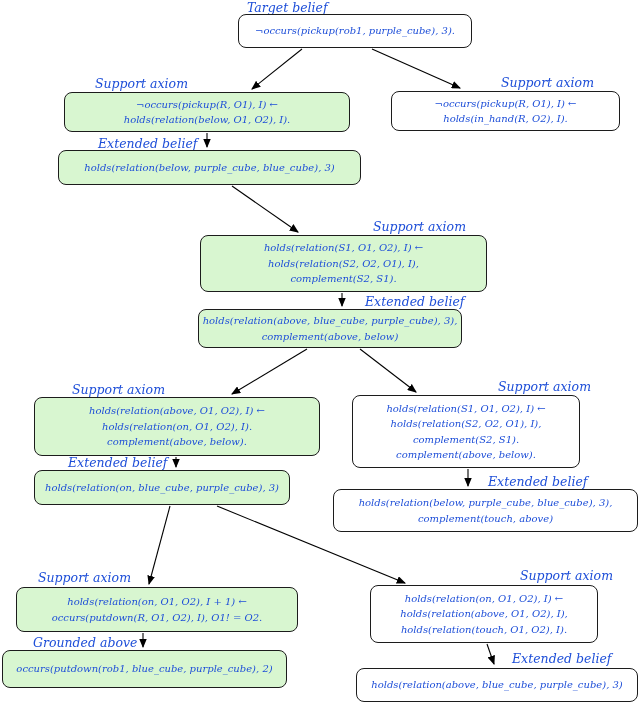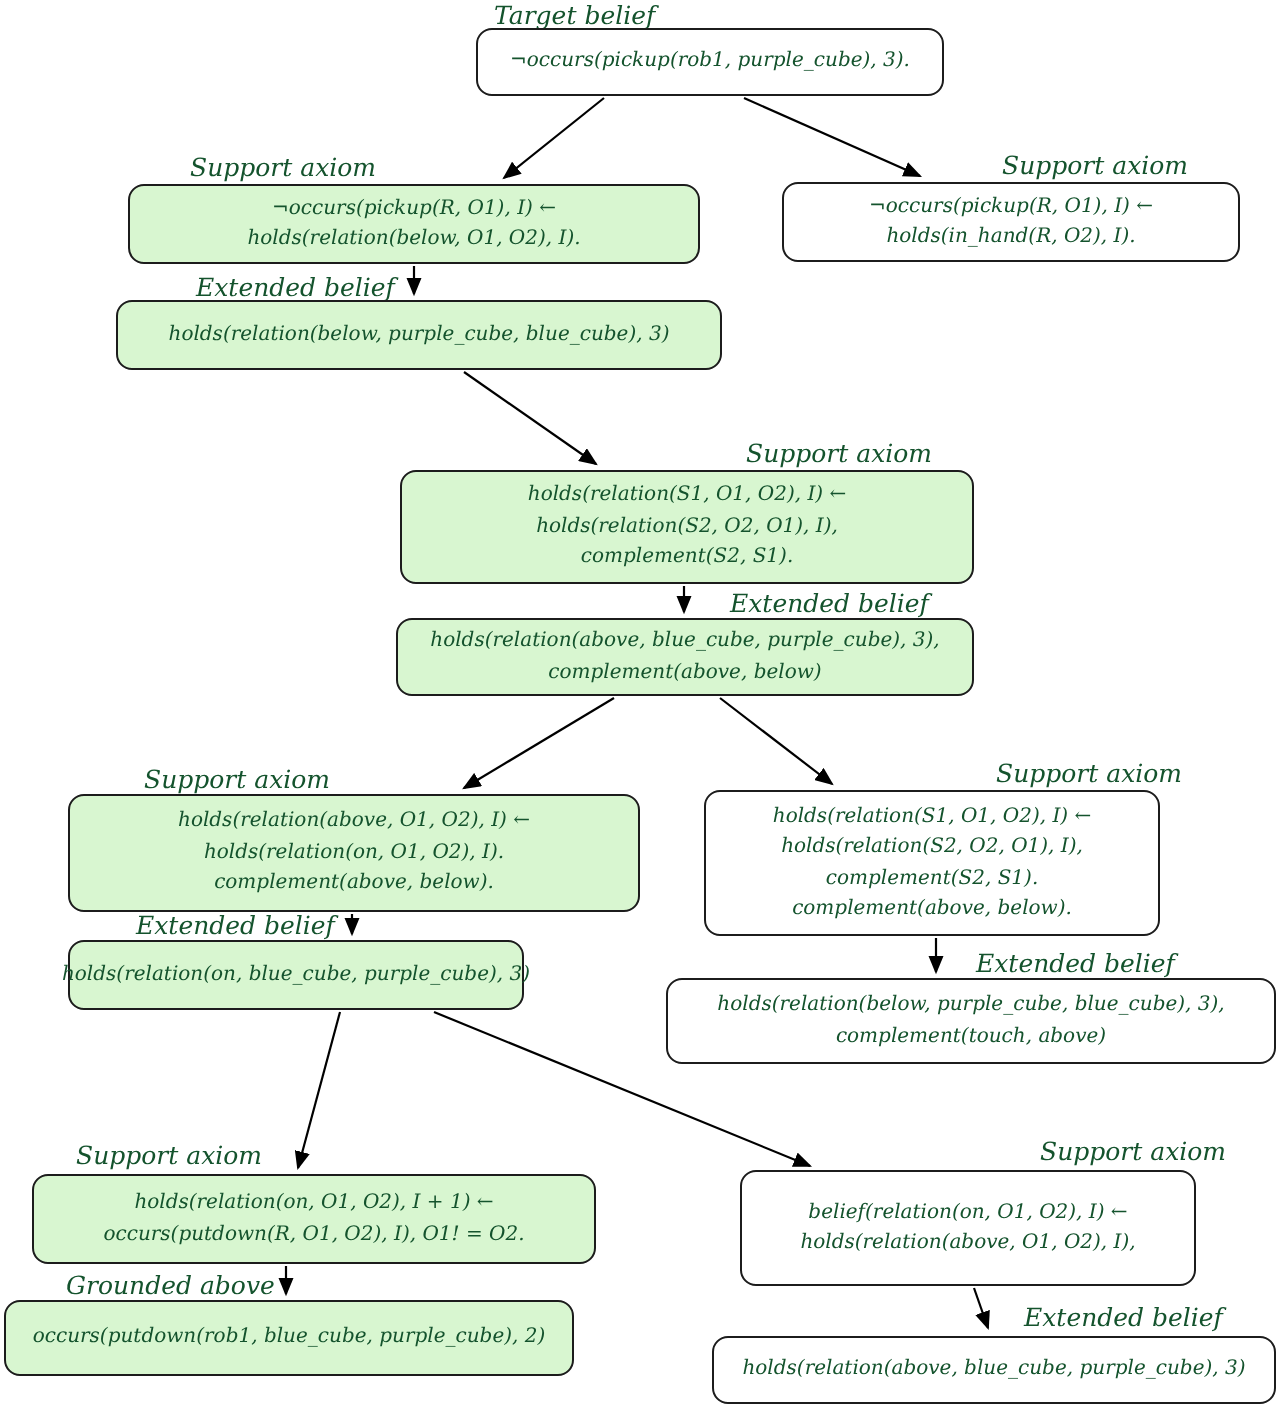--- a/index.html
+++ b/index.html
@@ -1,18 +1,18 @@
 <!DOCTYPE html>
 <html><head>
 <meta charset="utf-8">
 <style>
   html,body{margin:0;padding:0;background:#ffffff;}
   .canvas{
     position:relative;width:640px;height:704px;background:#ffffff;
-    font-family:"DejaVu Serif", serif;font-style:italic;color:#14532d;
+    font-family:"DejaVu Serif", serif;font-style:italic;color:#1d4ed8;
     overflow:hidden;
   }
   .node{
     position:absolute;box-sizing:border-box;
     border:1.4px solid #1c1c1c;border-radius:8px;background:#ffffff;
     display:flex;flex-direction:column;justify-content:center;align-items:center;
     font-size:10px;line-height:15.5px;text-align:center;white-space:nowrap;
   }
   .green{background:#d8f6d0;}
   .nlabel{
@@ -71,61 +71,62 @@
   </div>
 
   <div class="nlabel" style="left:373px;top:220px">Support axiom</div>
   <div class="node green" style="left: 200px; top: 235px; width: 287px; height: 57px; border-color: rgb(28, 28, 28); background: rgb(216, 246, 208);">
     <div>holds(relation(S1, O1, O2), I)  ←</div>
     <div>holds(relation(S2, O2, O1), I),</div>
     <div>complement(S2, S1).</div>
   </div>
 
   <div class="nlabel" style="left:365px;top:295px">Extended belief</div>
-  <div class="node green" style="left: 198px; top: 309px; width: 289px; height: 39px; border-color: rgb(28, 28, 28); background: rgb(216, 246, 208);">
+  <div class="node green" style="left: 198px; top: 309px; width: 264px; height: 39px; border-color: rgb(28, 28, 28); background: rgb(216, 246, 208);">
     <div>holds(relation(above, blue_cube, purple_cube), 3),</div>
     <div>complement(above, below)</div>
   </div>
 
   <div class="nlabel" style="left:72px;top:383px">Support axiom</div>
   <div class="node green" style="left: 34px; top: 397px; width: 286px; height: 59px; border-color: rgb(28, 28, 28); background: rgb(216, 246, 208);">
     <div>holds(relation(above, O1, O2), I)  ←</div>
     <div>holds(relation(on, O1, O2), I).</div>
     <div>complement(above, below).</div>
   </div>
 
   <div class="nlabel" style="left:498px;top:380px">Support axiom</div>
   <div class="node" style="left: 352px; top: 395px; width: 228px; height: 73px; border-color: rgb(28, 28, 28); background: rgb(255, 255, 255);">
     <div>holds(relation(S1, O1, O2), I) ←</div>
     <div>holds(relation(S2, O2, O1), I),</div>
     <div>complement(S2, S1).</div>
     <div>complement(above, below).</div>
   </div>
 
   <div class="nlabel" style="left:68px;top:456px">Extended belief</div>
-  <div class="node green" style="left: 34px; top: 470px; width: 228px; height: 35px; border-color: rgb(28, 28, 28); background: rgb(216, 246, 208);">
+  <div class="node green" style="left: 34px; top: 470px; width: 256px; height: 35px; border-color: rgb(28, 28, 28); background: rgb(216, 246, 208);">
     <div>holds(relation(on, blue_cube, purple_cube), 3)</div>
   </div>
 
   <div class="nlabel" style="left:488px;top:475px">Extended belief</div>
   <div class="node" style="left: 333px; top: 489px; width: 305px; height: 43px; border-color: rgb(28, 28, 28); background: rgb(255, 255, 255);">
     <div>holds(relation(below, purple_cube, blue_cube), 3),</div>
     <div>complement(touch, above)</div>
   </div>
 
   <div class="nlabel" style="left:38px;top:571px">Support axiom</div>
   <div class="node green" style="left: 16px; top: 587px; width: 282px; height: 45px; border-color: rgb(28, 28, 28); background: rgb(216, 246, 208);">
     <div>holds(relation(on, O1, O2), I + 1)  ←</div>
     <div>occurs(putdown(R, O1, O2), I), O1! = O2.</div>
   </div>
 
   <div class="nlabel" style="left:520px;top:569px">Support axiom</div>
   <div class="node" style="left: 370px; top: 585px; width: 228px; height: 58px; border-color: rgb(28, 28, 28); background: rgb(255, 255, 255);">
-    <div>belief(relation(on, O1, O2), I) ←</div>
+    <div>holds(relation(on, O1, O2), I) ←</div>
     <div>holds(relation(above, O1, O2), I),</div>
+    <div>holds(relation(touch, O1, O2), I).</div>
   </div>
 
   <div class="nlabel" style="left:33px;top:636px">Grounded above</div>
   <div class="node green" style="left: 2px; top: 650px; width: 285px; height: 38px; border-color: rgb(28, 28, 28); background: rgb(216, 246, 208);">
     <div>occurs(putdown(rob1, blue_cube, purple_cube), 2)</div>
   </div>
 
   <div class="nlabel" style="left:512px;top:652px">Extended belief</div>
   <div class="node" style="left: 356px; top: 668px; width: 282px; height: 34px; border-color: rgb(28, 28, 28); background: rgb(255, 255, 255);">
     <div>holds(relation(above, blue_cube, purple_cube), 3)</div>

